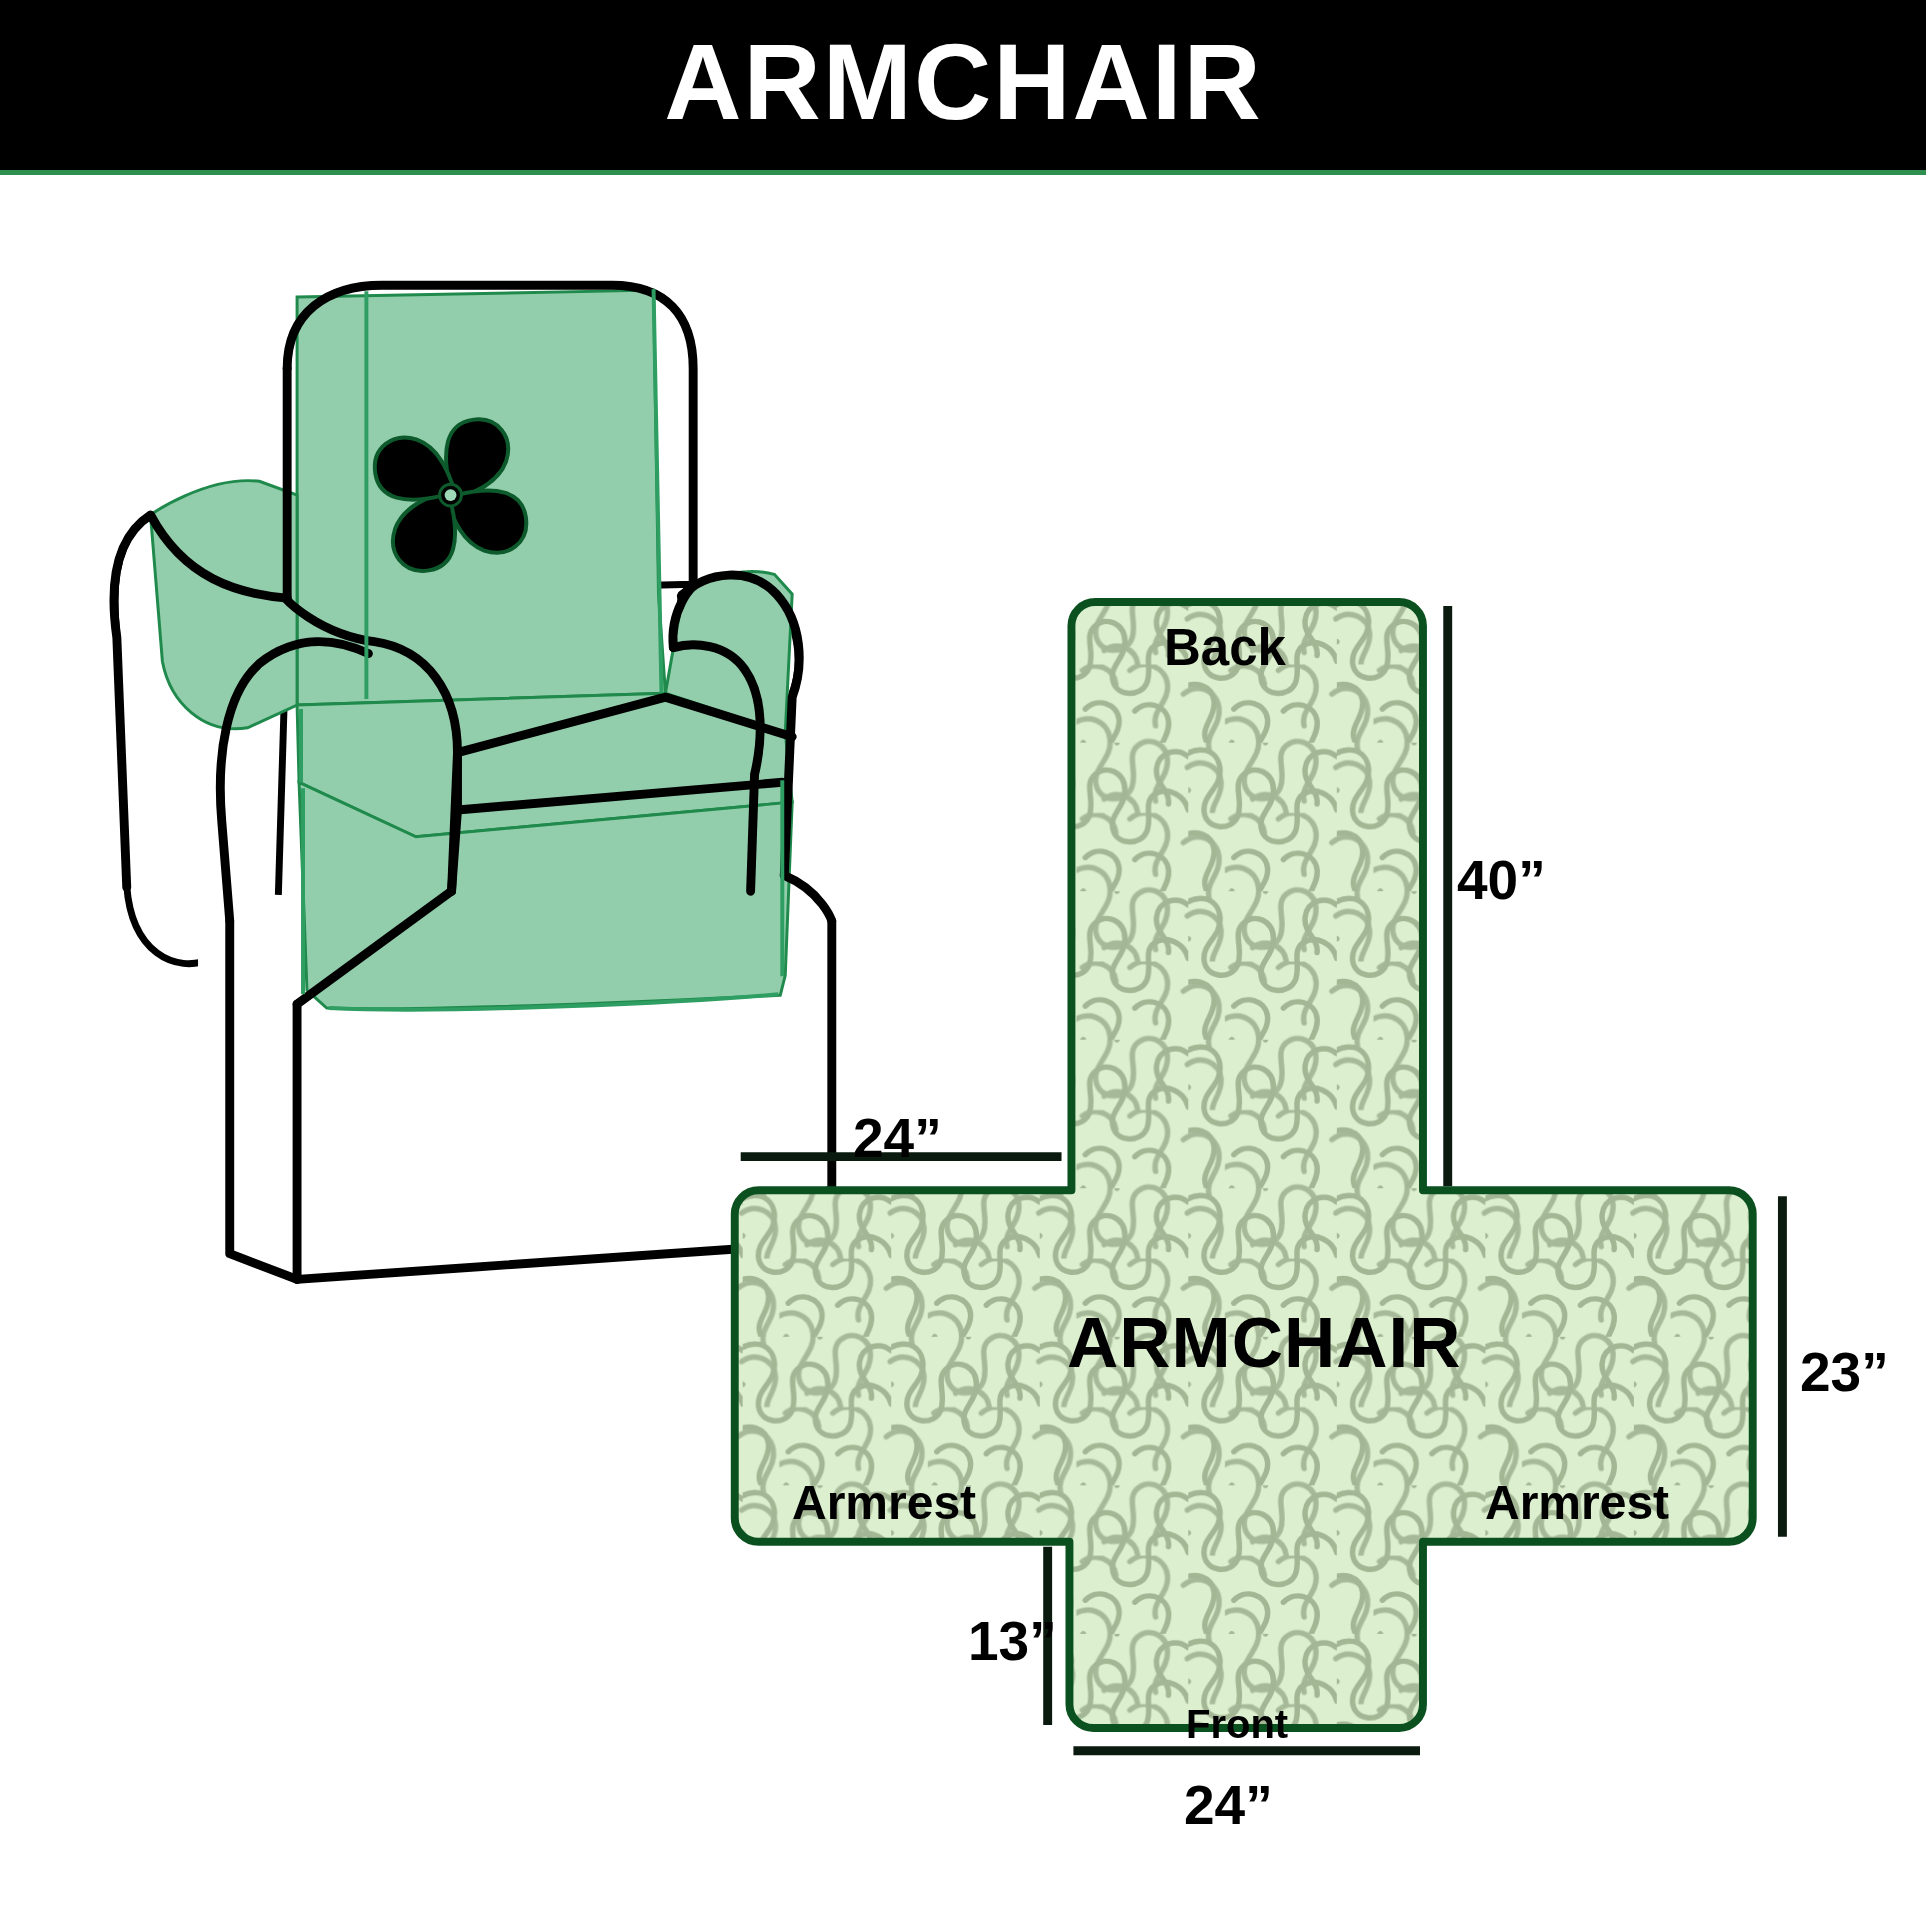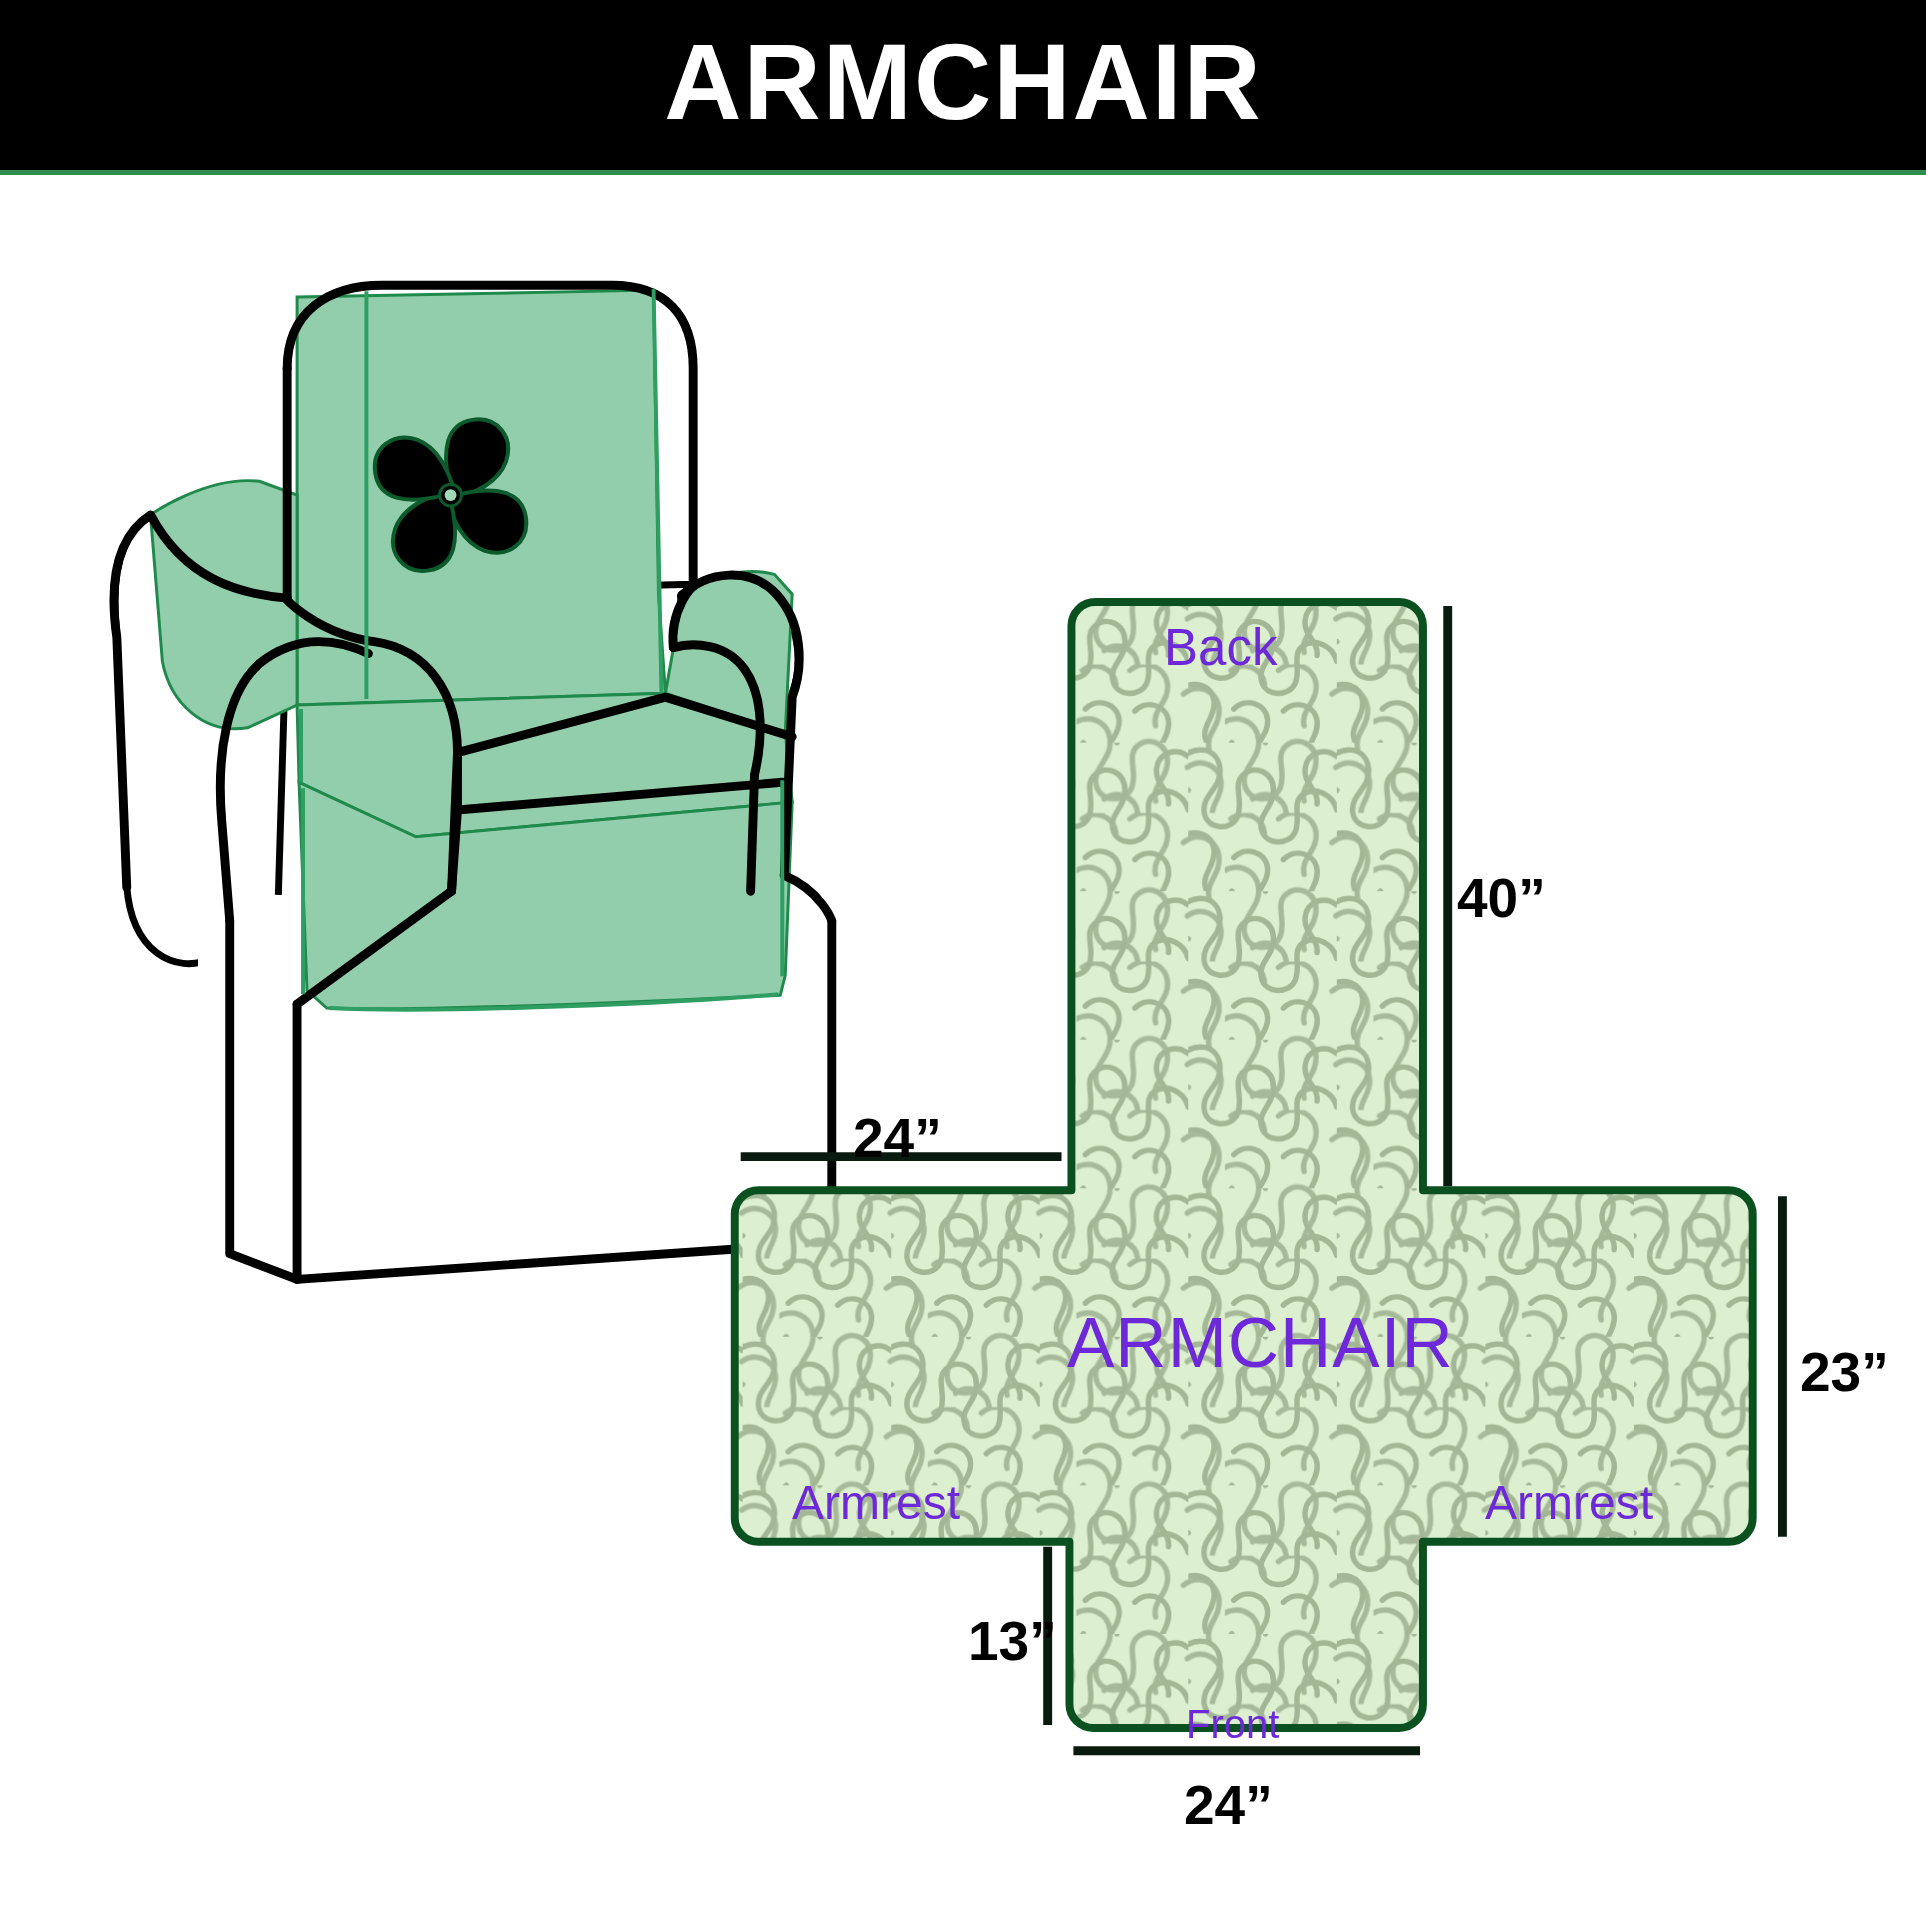--- a/index.html
+++ b/index.html
@@ -52,42 +52,42 @@
   #art-canvas {
     position: absolute;
     left: 0; top: 0;
     width: 1927px;
     height: 1927px;
   }
 
   
   .pattern-label {
     position: absolute;
-    color: #6d28d9;
-    font-weight: normal;
+    color: #000000;
+    font-weight: bold;
     font-family: "Liberation Sans", sans-serif;
     white-space: nowrap;
     line-height: 1;
   }
   .dim-label {
     position: absolute;
     color: #000000;
     font-weight: bold;
     font-family: "Liberation Sans", sans-serif;
     white-space: nowrap;
     line-height: 1;
   }
 
   #label-back      { left: 1164px; top: 622px;  font-size: 51px; }
   #label-armchair  { left: 1067px; top: 1307px; font-size: 71px; letter-spacing: 1px; }
   #label-armrest-left  { left: 792px;  top: 1479px; font-size: 48px; }
   #label-armrest-right { left: 1485px; top: 1479px; font-size: 48px; }
   #label-front     { left: 1186px; top: 1704px; font-size: 40px; }
 
-  #dim-40 { left: 1457px; top: 853px;  font-size: 55px; margin-top: 18px; }
+  #dim-40 { left: 1457px; top: 853px;  font-size: 55px; }
   #dim-24-top { left: 853px; top: 1111px; font-size: 55px; }
   #dim-23 { left: 1800px; top: 1335px; font-size: 55px; margin-top: 10px; }
   #dim-13 { left: 968px;  top: 1614px; font-size: 55px; }
   #dim-24-bottom { left: 1184px; top: 1778px; font-size: 55px; }
 </style>
 </head>
 <body>
 
 <div id="header-banner"></div>
 <div id="header-title">ARMCHAIR</div>

